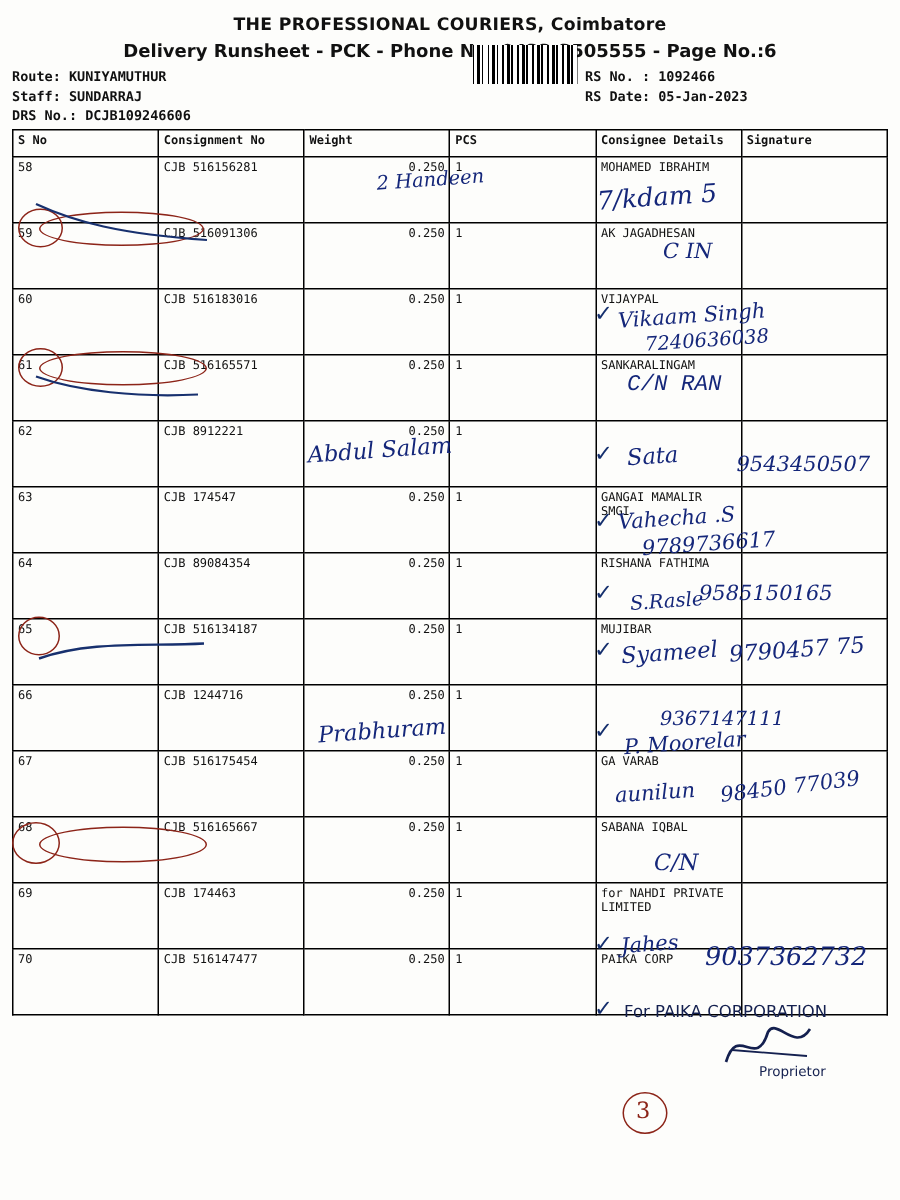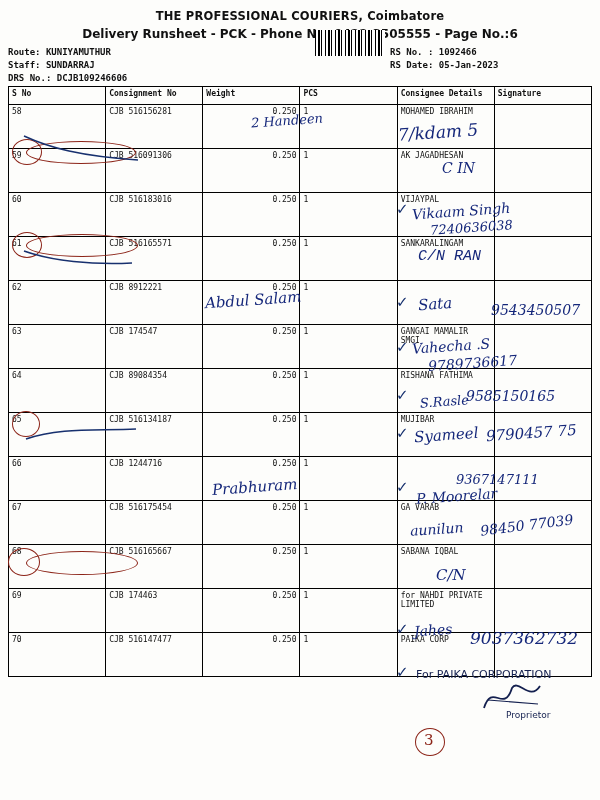--- a/index.html
+++ b/index.html
@@ -336,21 +336,21 @@
   <div class="circle-mark" style="left:12px; top:411px; width:26px; height:24px;"></div>
   <svg class="scrawl" style="left:24px; top:425px;" width="120" height="26">
     <path d="M2 14 C 36 2, 74 6, 112 4" stroke="#17306e" stroke-width="1.6" fill="none"></path>
   </svg>
   <div class="tick" style="left:396px; top:424px;">✓</div>
   <div class="hand rot" style="left:414px; top:426px; font-size:15px;">Syameel</div>
   <div class="hand rot" style="left:486px; top:424px; font-size:15px;">9790457 75</div>
 
   <div class="hand rot" style="left:212px; top:478px; font-size:15px;">Prabhuram</div>
   <div class="tick" style="left:396px; top:478px;">✓</div>
-  <div class="hand" style="left:456px; top:472px; font-size:13px;">9367147111</div>
+  <div class="hand" style="left:440px; top:472px; font-size:13px;">9367147111</div>
   <div class="hand rot" style="left:416px; top:488px; font-size:14px;">P. Moorelar</div>
 
   <div class="hand rot" style="left:410px; top:521px; font-size:14px;">aunilun</div>
   <div class="hand rot2" style="left:480px; top:517px; font-size:14px;">98450 77039</div>
 
   <div class="circle-mark" style="left:8px; top:548px; width:30px; height:26px; border-width:1.8px;"></div>
   <div class="circle-mark" style="left:26px; top:551px; width:110px; height:22px; border-width:1.4px;"></div>
   <div class="hand" style="left:436px; top:566px; font-size:15px;">C/N</div>
 
   <div class="tick" style="left:396px; top:620px;">✓</div>

